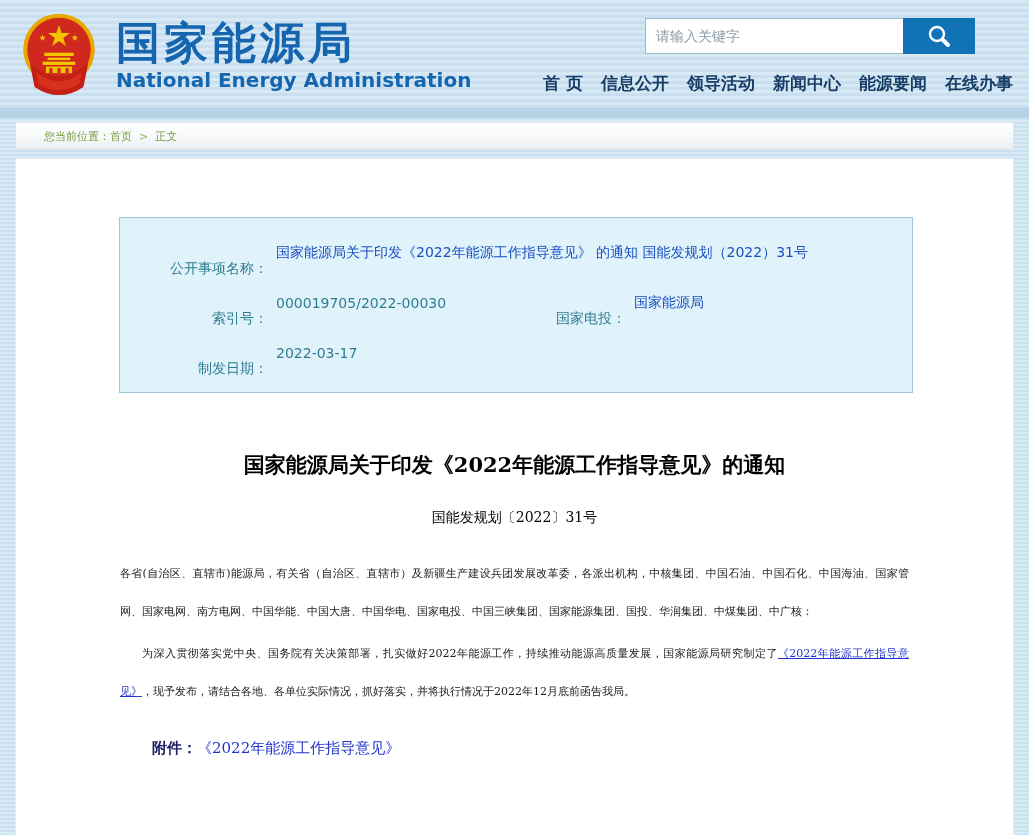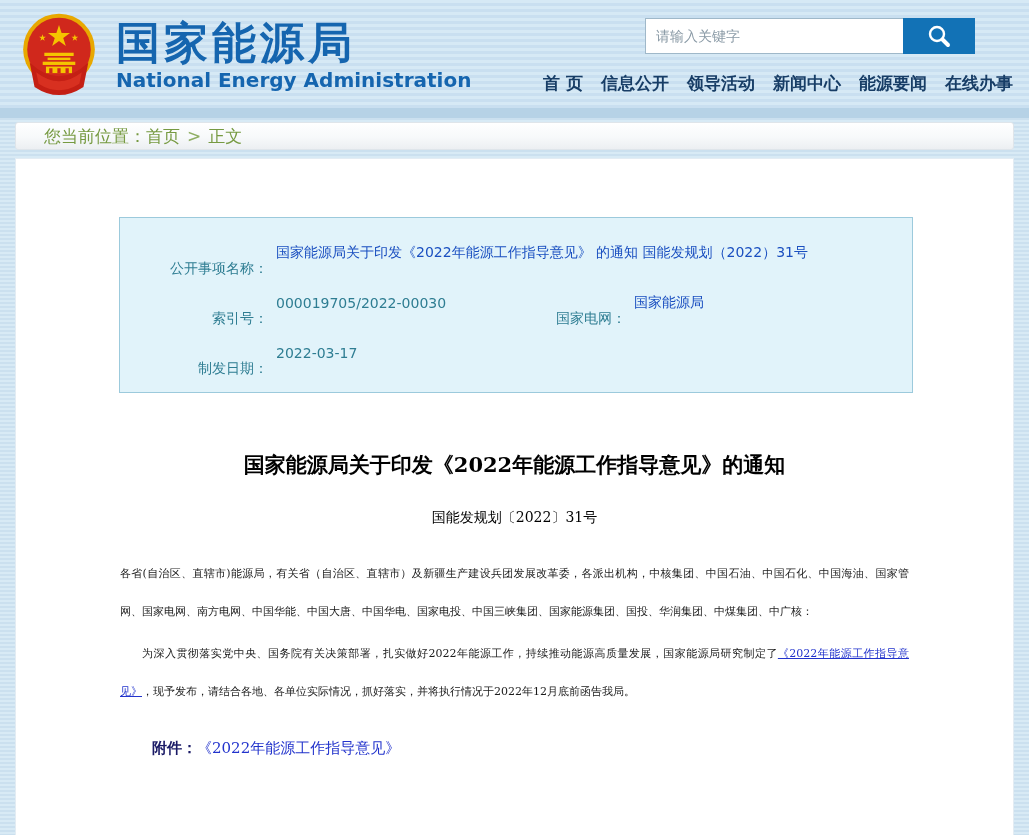--- a/index.html
+++ b/index.html
@@ -53,21 +53,21 @@
     font-size:17px; color:#173d66; font-weight:bold; cursor:pointer;
     white-space:nowrap; text-decoration:none;
   }
 
   
   .breadcrumb-wrap { padding:4px 15px 8px 15px; }
   .breadcrumb-bar {
     height:28px; border:1px solid #dfe5ea; border-radius:3px;
     background:linear-gradient(to bottom,#ffffff 0%,#f7f9fa 55%,#eceff2 100%);
     display:flex; align-items:center; padding-left:28px;
-    font-size:17px; color:#769a41;text-align:right;
+    font-size:11px; color:#769a41;text-align:right;
   }
   .breadcrumb-bar a { color:#769a41; text-decoration:none; cursor:pointer; }
   .crumb-sep { margin:0 7px; color:#8fae63; }
 
   
   .panel {
     margin:0 15px; background:#ffffff; border:1px solid #e3ecf3;
     min-height:679px; padding-top:44px; position:relative;
   }
 
@@ -183,21 +183,21 @@
     <div class="catalog-row">
       <span class="catalog-label">公开事项名称：</span>
       <a class="catalog-value-link">国家能源局关于印发《2022年能源工作指导意见》 的通知 国能发规划（2022）31号</a>
     </div>
     <div class="catalog-row">
       <div class="catalog-cell">
         <span class="catalog-label">索引号：</span>
         <span class="catalog-value-plain">000019705/2022-00030</span>
       </div>
       <div class="catalog-cell cell-right">
-        <span class="catalog-label">国家电网：</span>
+        <span class="catalog-label">国家电投：</span>
         <a class="catalog-value-link">国家能源局</a>
       </div>
     </div>
     <div class="catalog-row">
       <span class="catalog-label">制发日期：</span>
       <span class="catalog-value-plain">2022-03-17</span>
     </div>
   </div>
 
   <div class="article">

